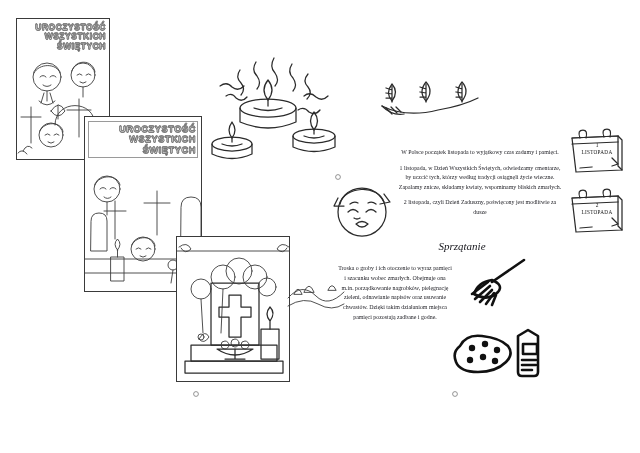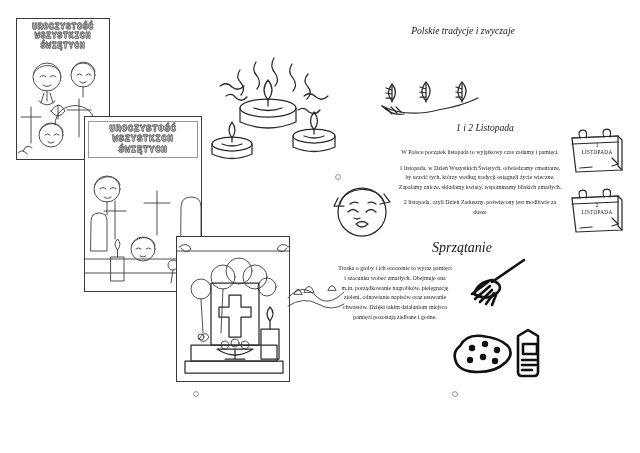--- a/index.html
+++ b/index.html
@@ -21,22 +21,22 @@
     border:1.4px solid #3a3a3a;
     box-sizing:border-box;
     overflow:hidden;
   }
   .poster-1{left:16px;top:18px;width:94px;height:142px;}
   .poster-2{left:84px;top:116px;width:118px;height:176px;}
   .poster-3{left:176px;top:236px;width:114px;height:146px;}
 
   .poster-title{
     position:absolute;left:3px;right:3px;top:4px;
-    text-align:center;
-    font-family:Liberation Mono, monospace;
+    text-align:right;
+    font-family:Liberation Sans, sans-serif;
     font-weight:bold;
     letter-spacing:.6px;
     line-height:1.12;
     color:#ffffff;
     -webkit-text-stroke:.75px #6f6f6f;
     text-shadow:
       -.6px 0 #8d8d8d, .6px 0 #8d8d8d,
       0 -.6px #8d8d8d, 0 .6px #8d8d8d;
   }
   .poster-1 .poster-title{font-size:8.4px;}
@@ -70,21 +70,21 @@
     font-size:5.9px;
     line-height:1.62;
     color:#1c1c22;
   }
   .body-col p{margin:0 0 6px 0;}
 
   .section-head{
     position:absolute;left:400px;top:240px;width:124px;
     text-align:center;
     font-style:italic;
-    font-size:14px;
+    font-size:11px;
     color:#15151b;
   }
   .clean-col{
     position:absolute;left:338px;top:264px;width:114px;
     text-align:center;
     font-size:5.9px;
     line-height:1.66;
     color:#1c1c22;
   }
   .clean-col p{margin:0;}
@@ -369,24 +369,22 @@
 
   <svg class="abs" style="left:506px;top:328px;" width="44" height="50" viewBox="0 0 44 50">
     <g class="ln-b">
       <path d="M12 8 L22 2 L32 8 L32 44 q0 4 -4 4 L16 48 q-4 0 -4 -4 Z"></path>
       <rect x="17" y="16" width="14" height="10"></rect>
       <path d="M16 32 L30 32 M16 37 L30 37 M16 42 L26 42"></path>
     </g>
   </svg>
 
   <div class="doc-title">
-    <div>Polskie tradycje i zwyczaje</div>
-  </div>
-
-  <div class="date-head">1 i 2 Listopada</div>
+  </div>
+
 
   <div class="body-col">
     <p>W Polsce początek listopada to wyjątkowy czas zadumy i pamięci.</p>
     <p>1 listopada, w Dzień Wszystkich Świętych, odwiedzamy cmentarze, by uczcić tych, którzy według tradycji osiągnęli życie wieczne. Zapalamy znicze, składamy kwiaty, wspominamy bliskich zmarłych.</p>
     <p>2 listopada, czyli Dzień Zaduszny, poświęcony jest modlitwie za dusze</p>
   </div>
 
   <div class="section-head">Sprzątanie</div>
 
   <div class="clean-col">

